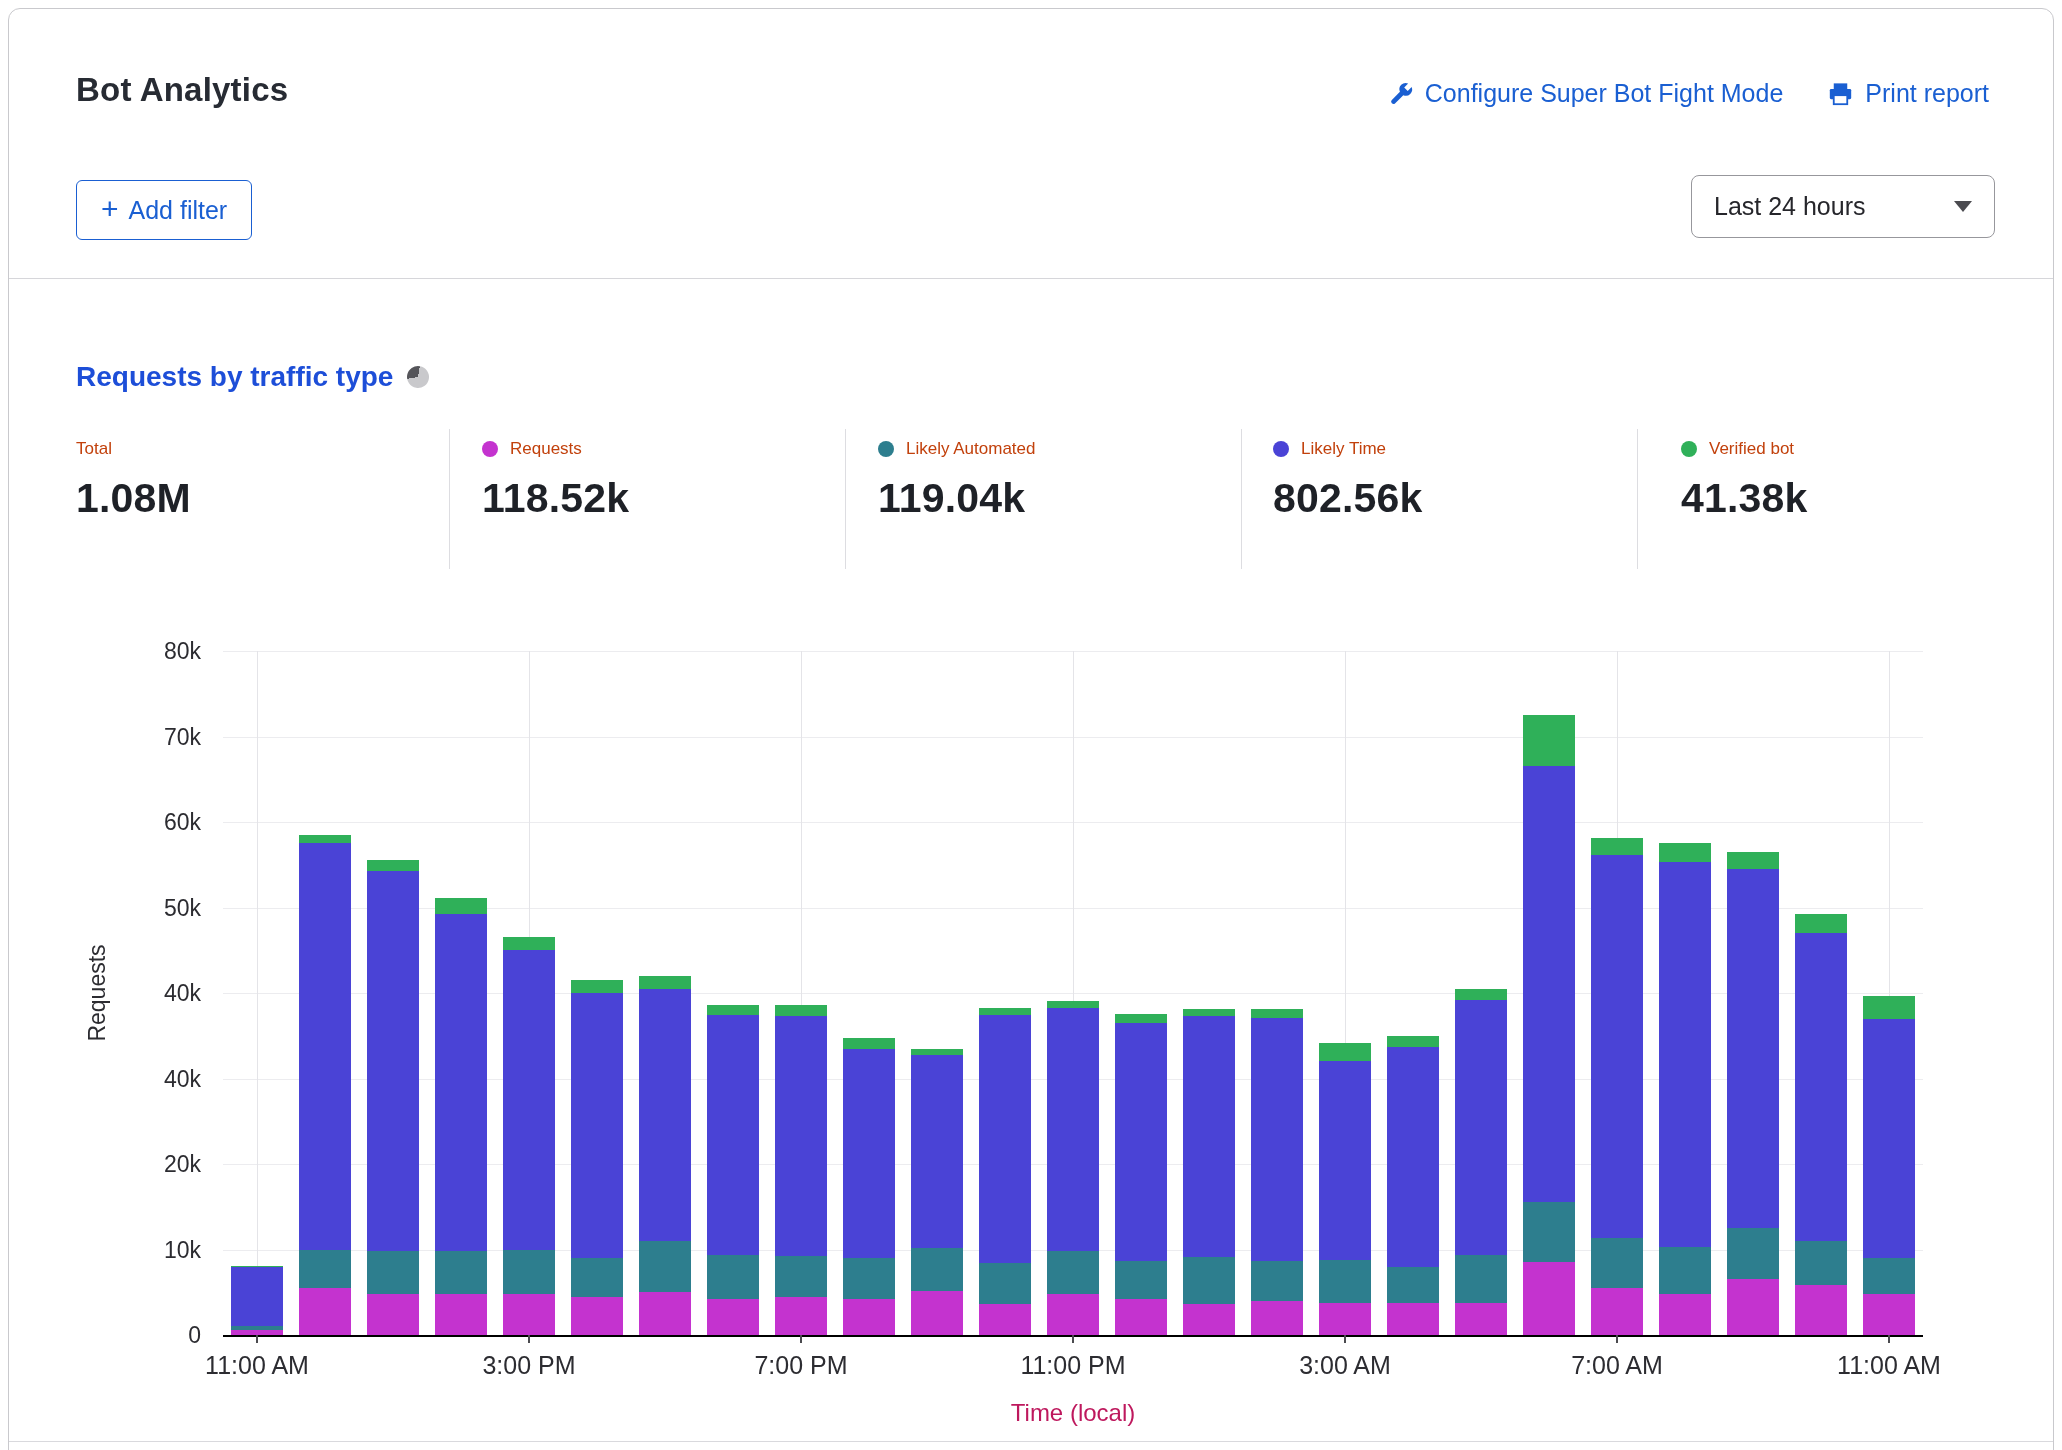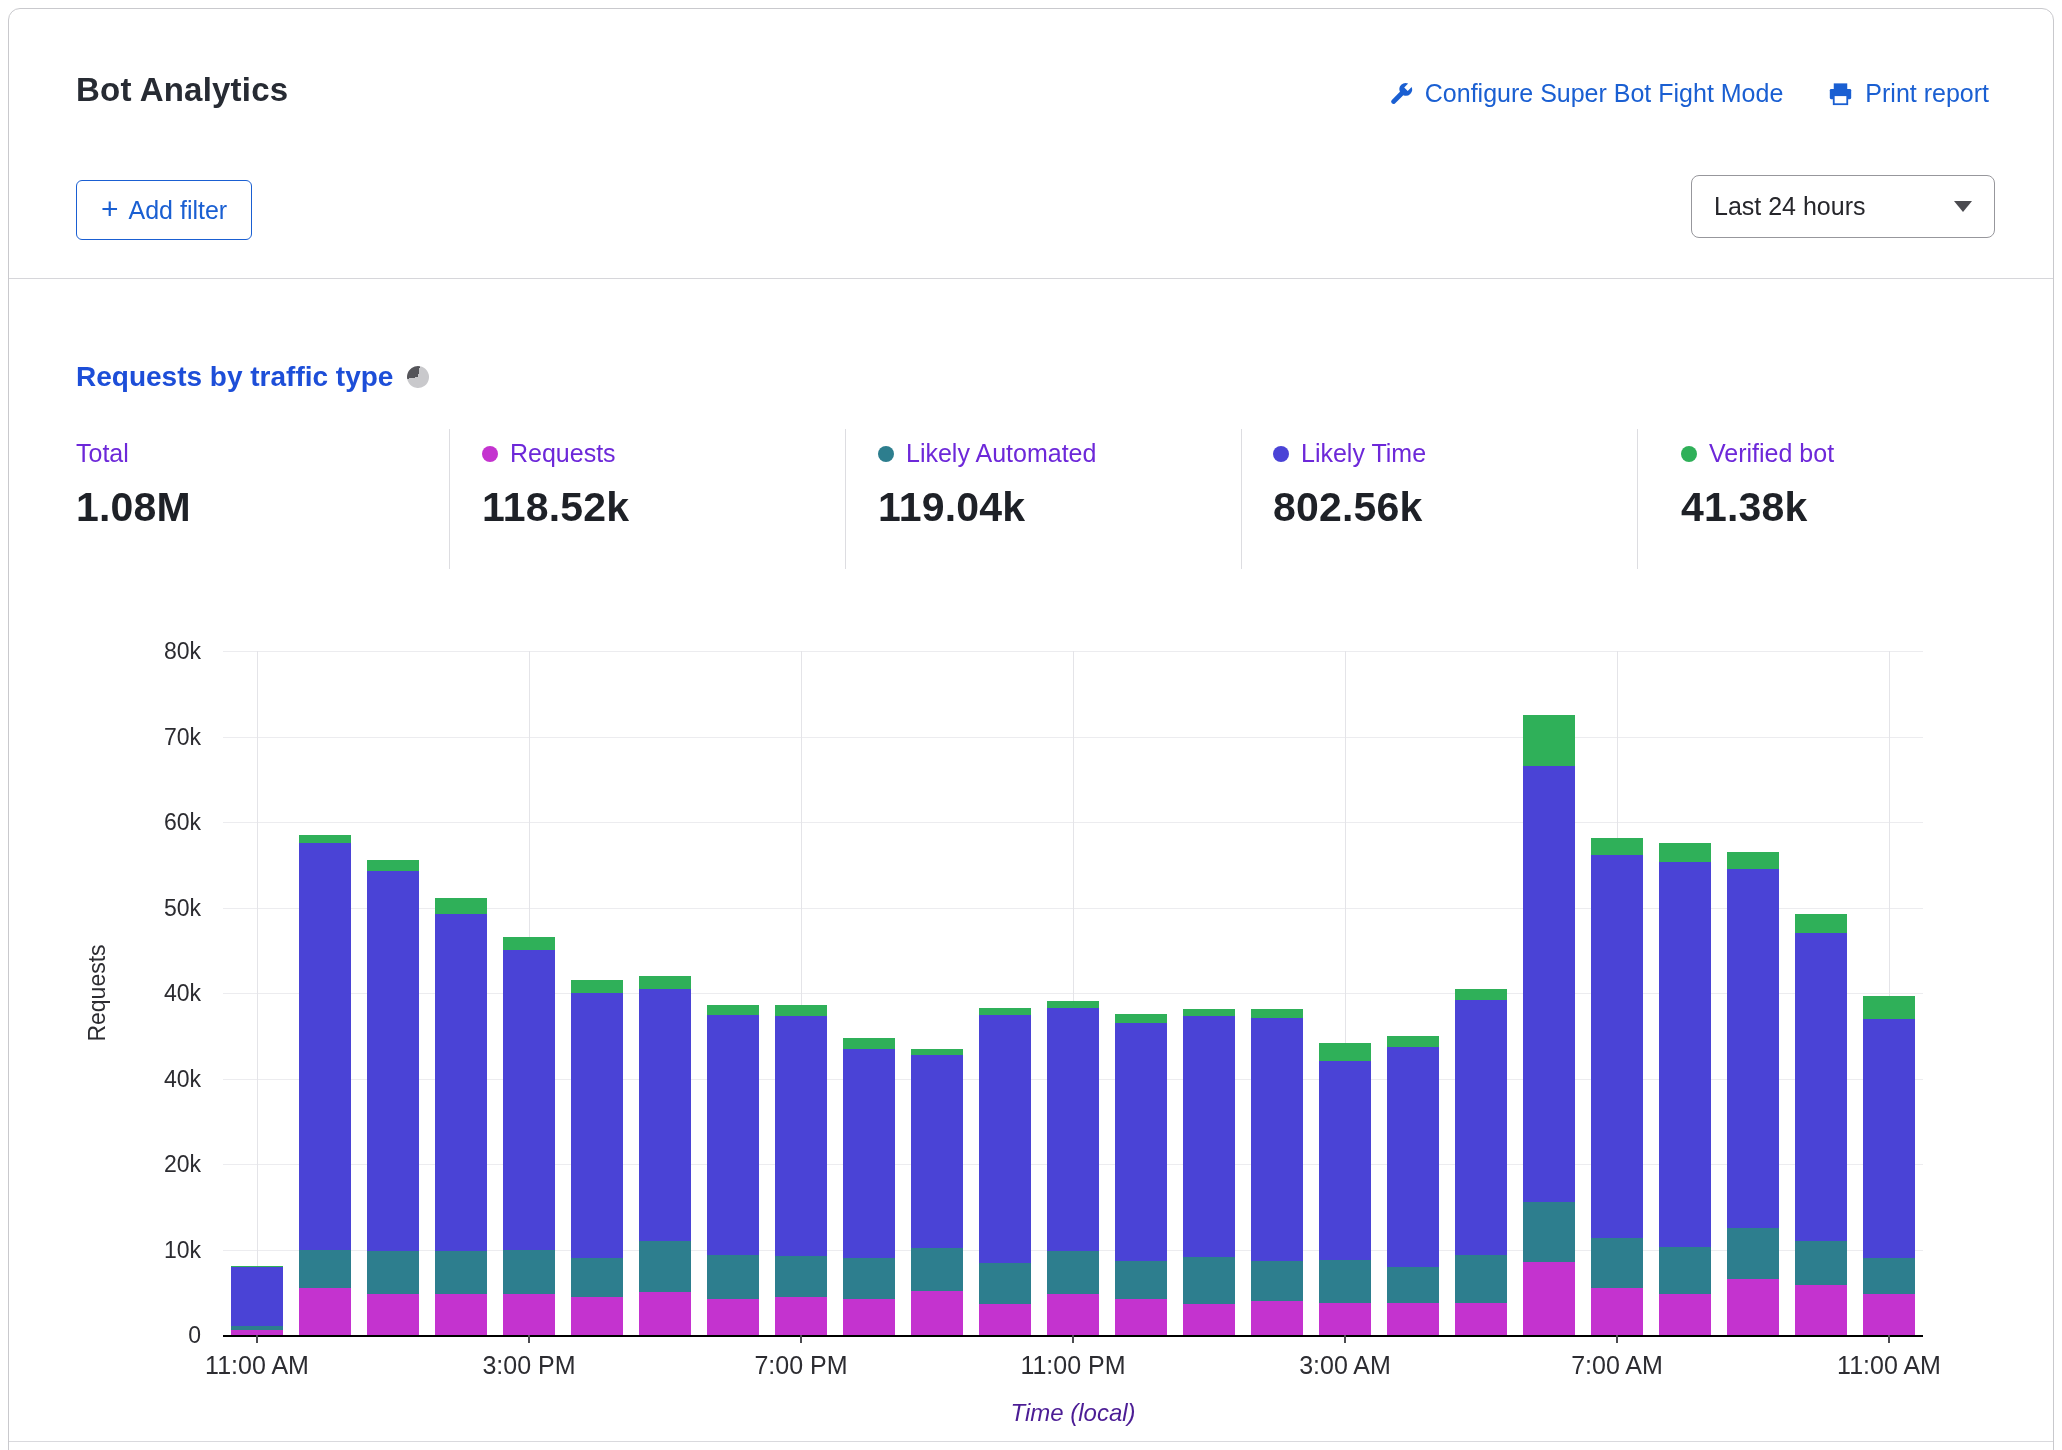--- a/index.html
+++ b/index.html
@@ -47,21 +47,21 @@
     position:absolute;left:67px;top:352px;display:flex;align-items:center;gap:14px;
     font-size:28px;font-weight:700;color:#1d4ed8;
   }
   .pie-icon{
     width:22px;height:22px;border-radius:50%;
     background:conic-gradient(#c9c9cc 0deg 250deg,#55555a 250deg 360deg);
     transform:rotate(10deg);
   }
   
   .stat-col{position:absolute;top:430px;}
-  .stat-head{display:flex;align-items:center;gap:12px;font-size:25px;color:#6d28d9;}
+  .stat-head{display:flex;align-items:center;gap:12px;font-size:17px;color:#c2410c;}
   .stat-dot{width:16px;height:16px;border-radius:50%;background:#999;}
   .stat-value{margin-top:16px;font-size:41px;font-weight:700;color:#1e2127;letter-spacing:.2px;}
   .stat-divider{position:absolute;top:420px;width:1px;height:140px;background:#dddde1;}
   
   .plot{
     position:absolute;left:214px;top:642px;width:1700px;height:684px;
     border-bottom:2px solid #000000;
   }
   .gridlines,.bars{position:absolute;left:0;top:0;right:0;bottom:0;}
   .hgrid{position:absolute;left:0;right:0;height:1px;background:#ececef;}
@@ -79,21 +79,21 @@
   .ytick-label{
     position:absolute;right:0;transform:translateY(-50%);
     font-size:23px;color:#2c2c31;
   }
   .axis-title-y{
     position:absolute;left:88px;top:984px;transform:translate(-50%,-50%) rotate(-90deg);
     font-size:23px;color:#2c2c31;
   }
   .axis-title-x{
     position:absolute;left:1064px;top:1390px;transform:translateX(-50%);
-    font-size:24px;color:#4c1d95;font-style:italic;
+    font-size:24px;color:#be185d;
   }
   .bottom-divider{position:absolute;left:0;right:0;top:1432px;height:1px;background:#d9d9dd;}
 </style>
 </head>
 <body>
 
 <div class="card">
 
   <div class="page-title">Bot Analytics</div>
 

